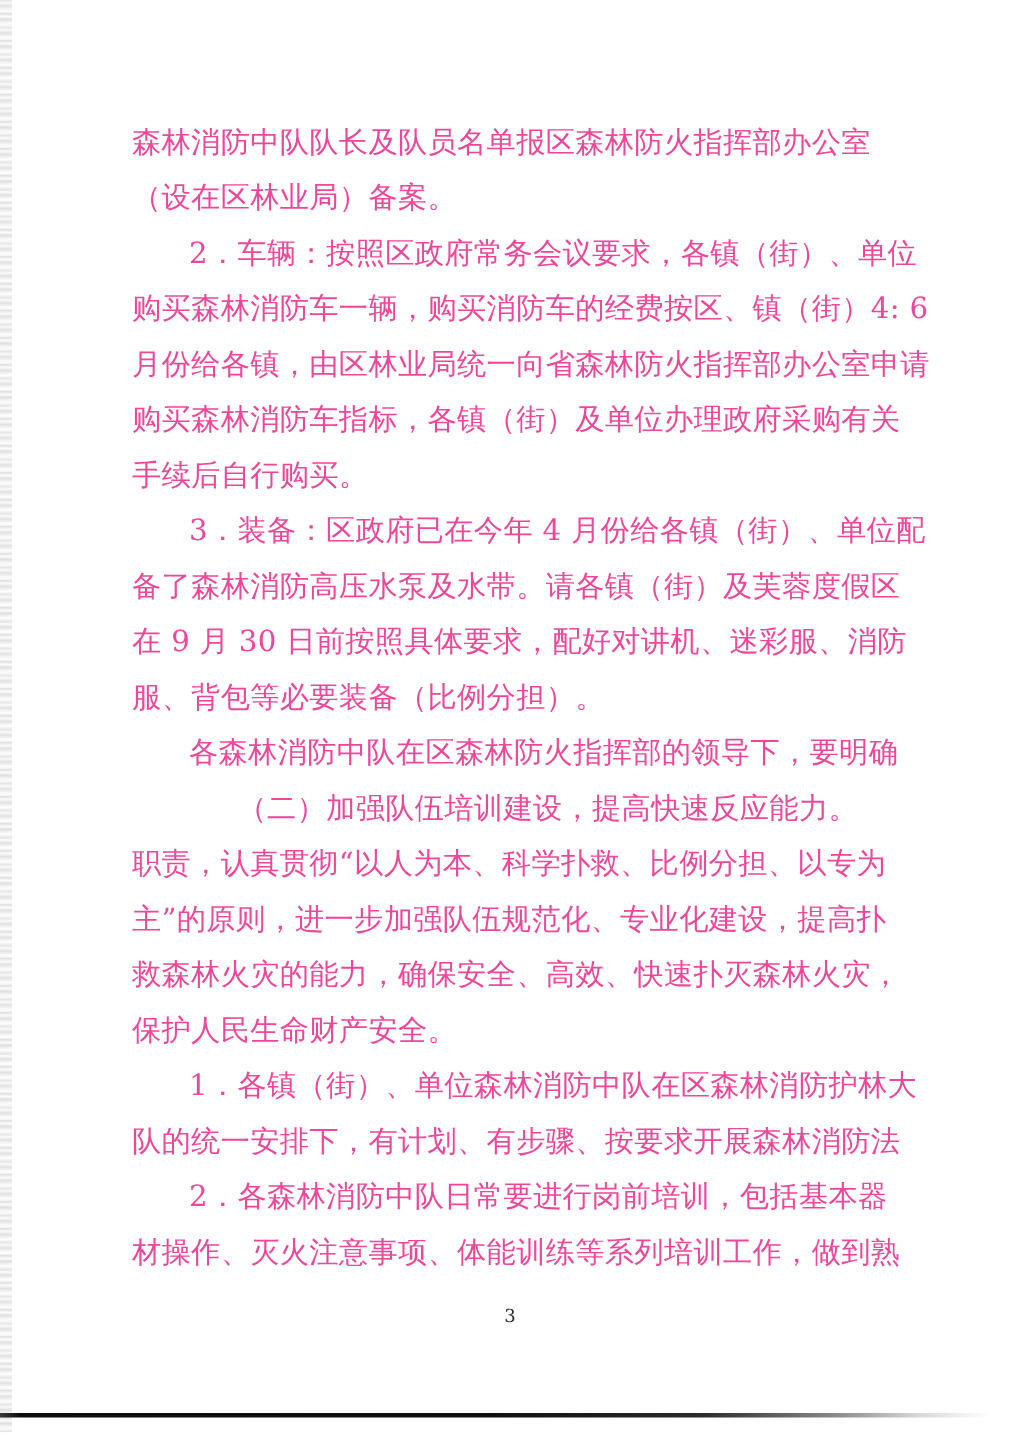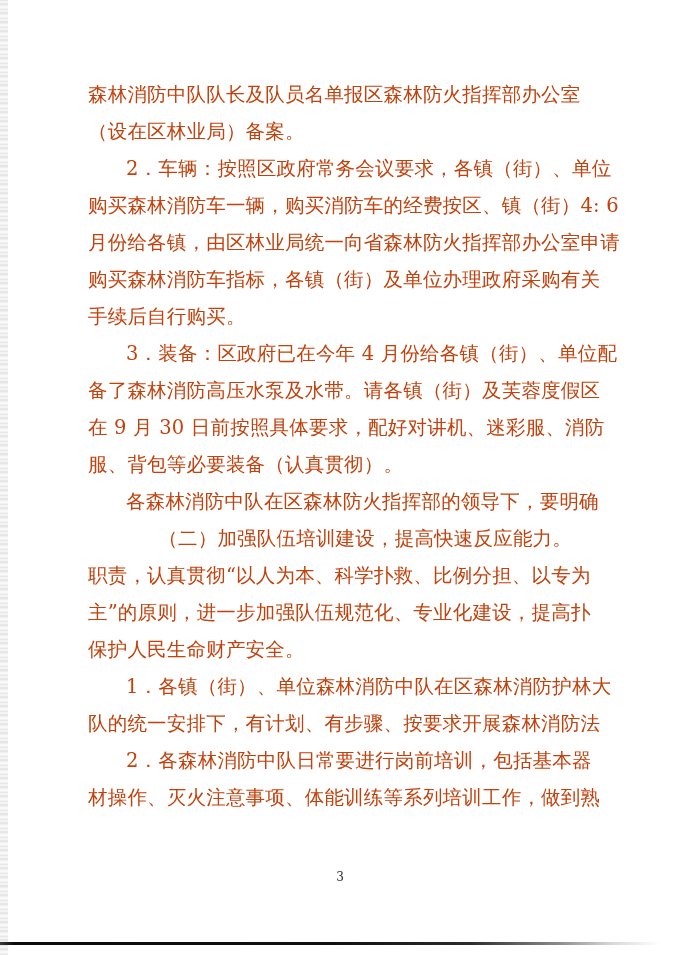--- a/index.html
+++ b/index.html
@@ -59,21 +59,21 @@
     position: absolute;
     left: 88px;
     top: 76px;
     width: 484px;
   }
 
   .line {
     font-size: 19.5px;
     line-height: 37px;
     height: 37px;
-    color: #c2410c;
+    color: #ec4899;
     white-space: pre;
     letter-spacing: 0.2px;
   }
   .line.indent {
     text-indent: 38px;
     text-align: right;
   }
 
   .page-number {
     position: absolute;
@@ -97,25 +97,26 @@
       <div class="line">森林消防中队队长及队员名单报区森林防火指挥部办公室</div>
       <div class="line">（设在区林业局）备案。</div>
       <div class="line indent">2．车辆：按照区政府常务会议要求，各镇（街）、单位</div>
       <div class="line">购买森林消防车一辆，购买消防车的经费按区、镇（街）4: 6</div>
       <div class="line">月份给各镇，由区林业局统一向省森林防火指挥部办公室申请</div>
       <div class="line">购买森林消防车指标，各镇（街）及单位办理政府采购有关</div>
       <div class="line">手续后自行购买。</div>
       <div class="line indent">3．装备：区政府已在今年 4 月份给各镇（街）、单位配</div>
       <div class="line">备了森林消防高压水泵及水带。请各镇（街）及芙蓉度假区</div>
       <div class="line">在 9 月 30 日前按照具体要求，配好对讲机、迷彩服、消防</div>
-      <div class="line">服、背包等必要装备（认真贯彻）。</div>
+      <div class="line">服、背包等必要装备（比例分担）。</div>
       <div class="line indent">各森林消防中队在区森林防火指挥部的领导下，要明确</div>
       <div class="line indent">（二）加强队伍培训建设，提高快速反应能力。</div>
       <div class="line">职责，认真贯彻“以人为本、科学扑救、比例分担、以专为</div>
       <div class="line">主”的原则，进一步加强队伍规范化、专业化建设，提高扑</div>
+      <div class="line">救森林火灾的能力，确保安全、高效、快速扑灭森林火灾，</div>
       <div class="line">保护人民生命财产安全。</div>
       <div class="line indent">1．各镇（街）、单位森林消防中队在区森林消防护林大</div>
       <div class="line">队的统一安排下，有计划、有步骤、按要求开展森林消防法</div>
       <div class="line indent">2．各森林消防中队日常要进行岗前培训，包括基本器</div>
       <div class="line">材操作、灭火注意事项、体能训练等系列培训工作，做到熟</div>
     </div>
 
   <div class="page-number">3</div>
 
   <div class="scan-bottom-bar"></div>

